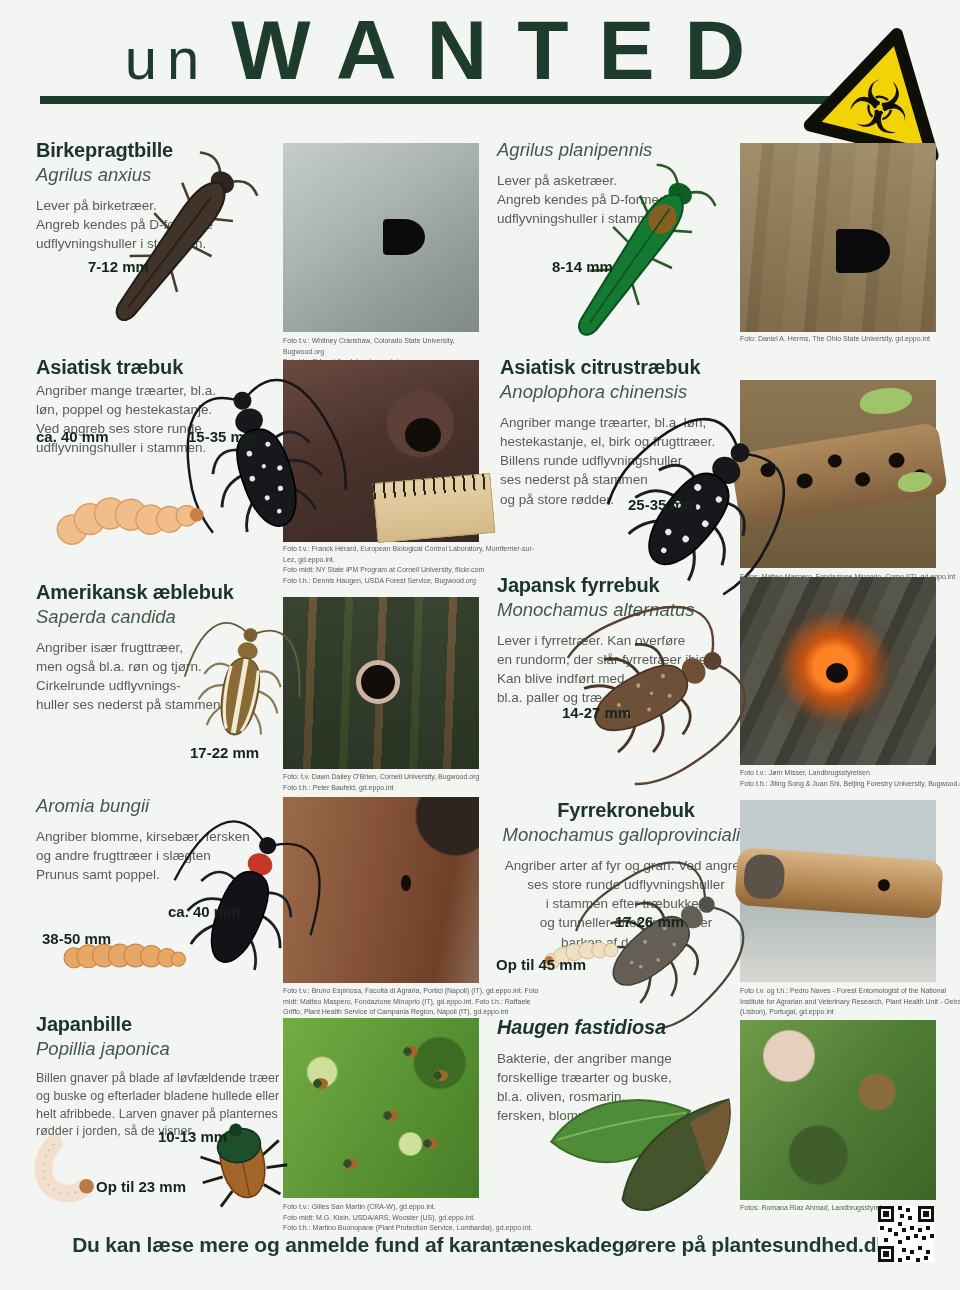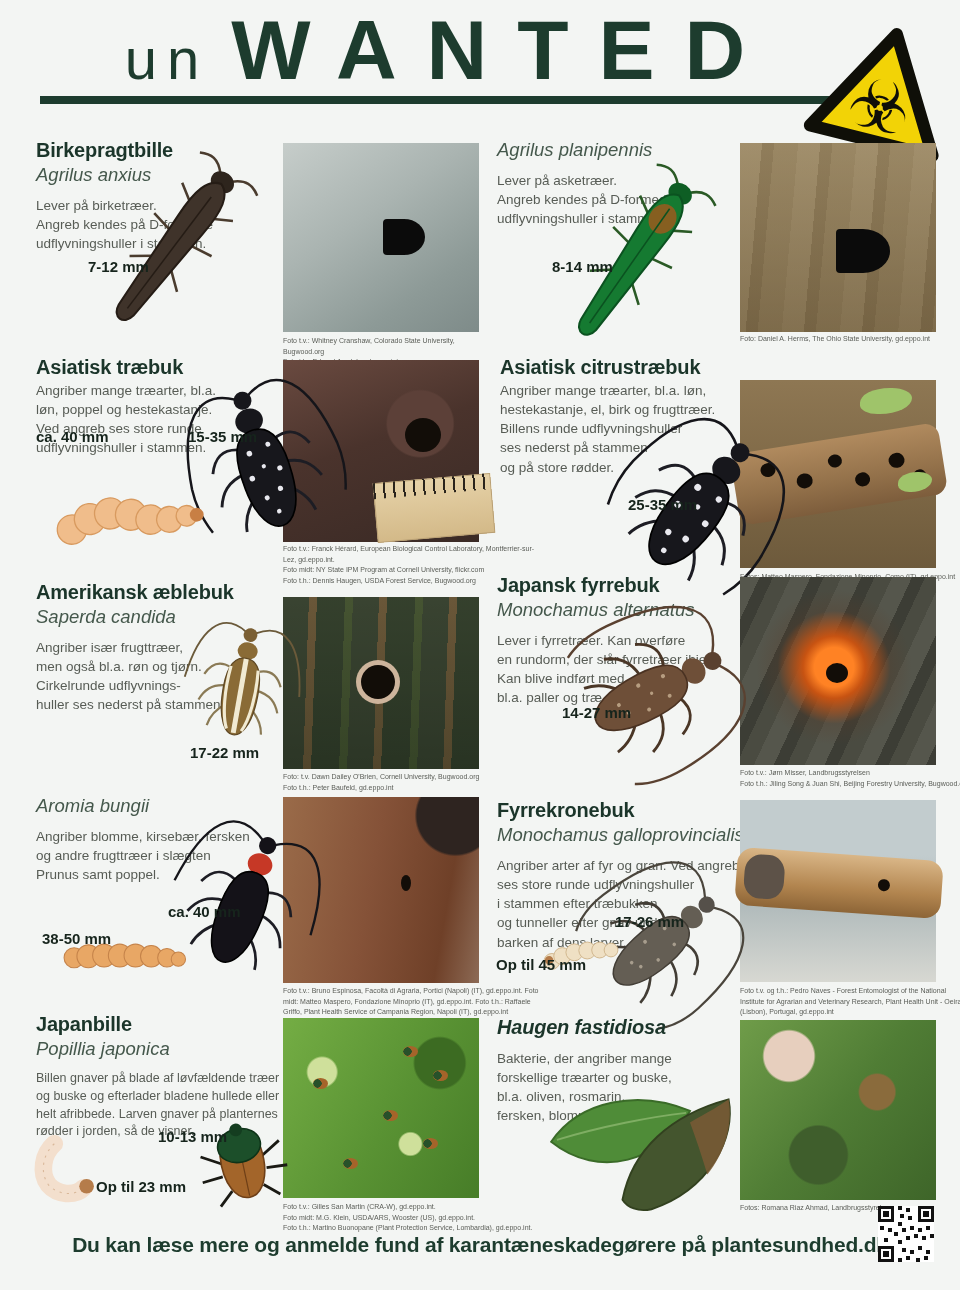--- a/index.html
+++ b/index.html
@@ -157,20 +157,21 @@
     <div class="cr cr-w" style="left:283px;top:544px;">
       <div>Foto t.v.: Franck Hérard, European Biological Control Laboratory, Montferrier-sur-Lez, gd.eppo.int.</div>
       <div>Foto midt: NY State IPM Program at Cornell University, flickr.com</div>
       <div>Foto t.h.: Dennis Haugen, USDA Forest Service, Bugwood.org</div>
     </div>
   </section>
 
   <section>
     <div class="etext" style="left:468px;top:356px;margin-left:32px;">
       <h2 class="cname">Asiatisk citrustræbuk</h2>
+      <div class="latin">Anoplophora chinensis</div>
       <p class="desc">Angriber mange træarter, bl.a. løn,
 hestekastanje, el, birk og frugttræer.
 Billens runde udflyvningshuller
 ses nederst på stammen
 og på store rødder.</p>
     </div>
     <div class="photo ph3">
       <div class="log">
         <div class="hole" style="left:28px;top:14px;width:15px;height:14px;"></div>
         <div class="hole" style="left:62px;top:30px;width:16px;height:15px;"></div>
@@ -300,21 +301,21 @@
       </g>
     </svg>
     <span class="size" style="left:168px;top:903px;">ca. 40 mm</span>
     <span class="size" style="left:42px;top:930px;">38-50 mm</span>
     <div class="cr cr-w" style="left:283px;top:986px;">
       <div>Foto t.v.: Bruno Espinosa, Facoltà di Agraria, Portici (Napoli) (IT), gd.eppo.int. Foto midt: Matteo Maspero, Fondazione Minoprio (IT), gd.eppo.int. Foto t.h.: Raffaele Griffo, Plant Health Service of Campania Region, Napoli (IT), gd.eppo.int</div>
     </div>
   </section>
 
   <section>
-    <div class="etext" style="left:497px;top:799px;">
+    <div class="etext" style="left:497px;top:799px;text-align:center;">
       <h2 class="cname">Fyrrekronebuk</h2>
       <div class="latin">Monochamus galloprovincialis</div>
       <p class="desc">Angriber arter af fyr og gran. Ved angreb
 ses store runde udflyvningshuller
 i stammen efter træbukken
 og tunneller efter gnav under
 barken af dens larver.</p>
     </div>
     <div class="photo ph7">
       <div style="position:absolute;left:-4px;top:54px;width:206px;height:58px;background:linear-gradient(#d9b687,#b2854f 60%,#8d6537);border-radius:16px;transform:rotate(4deg);">

